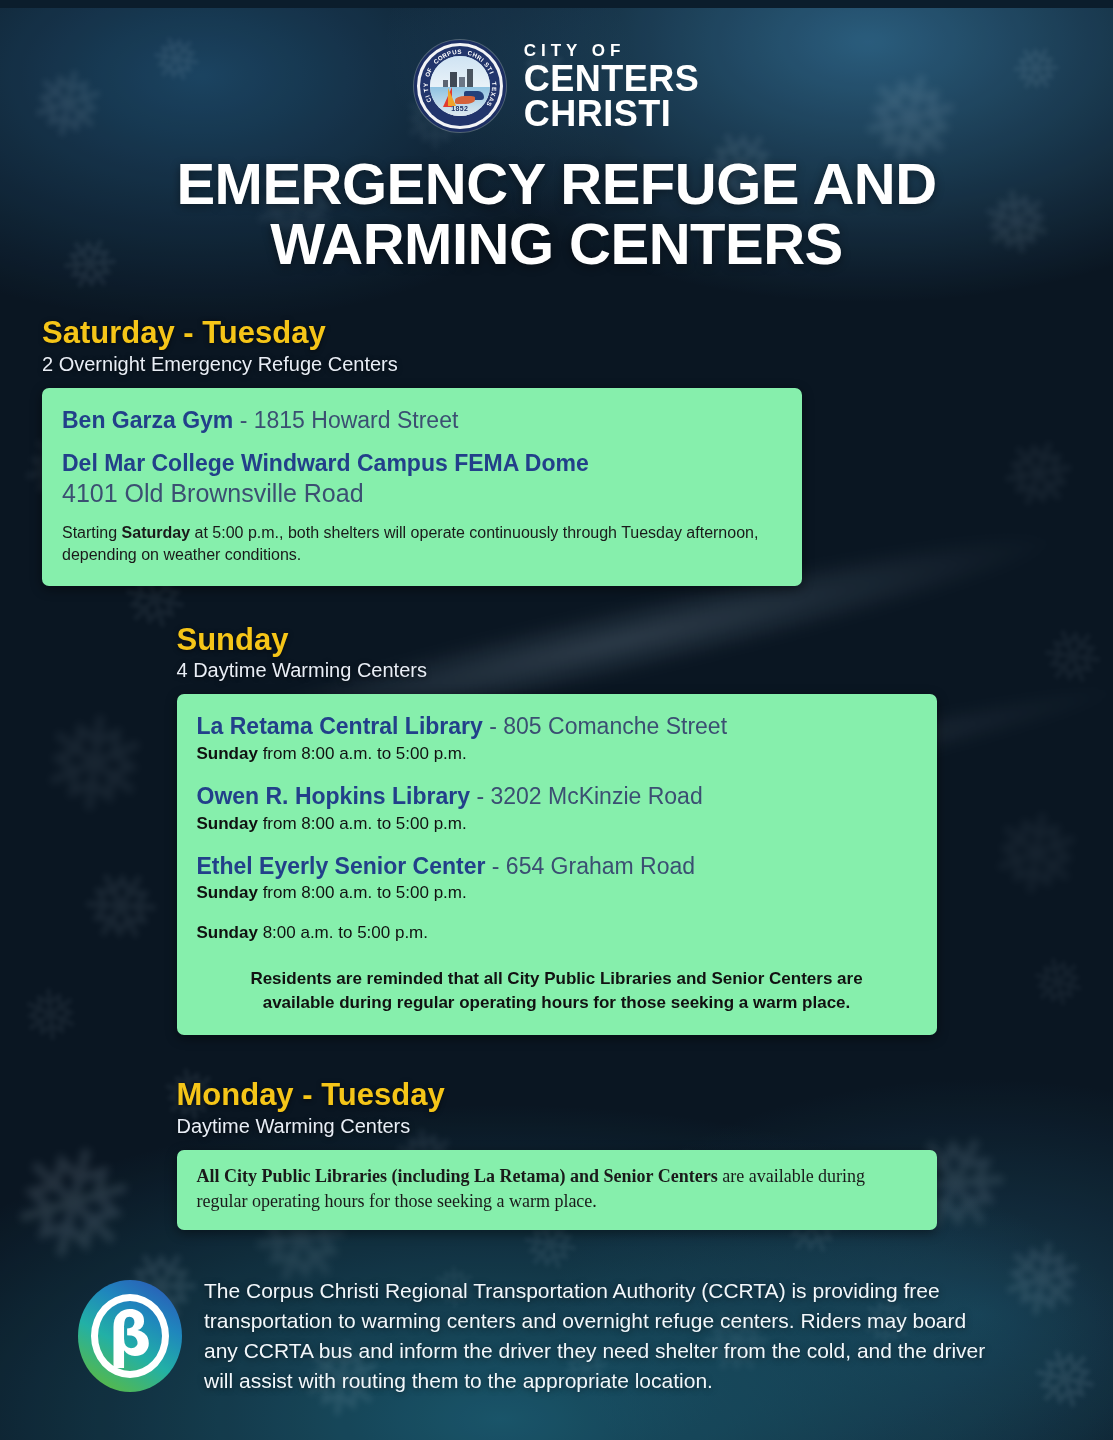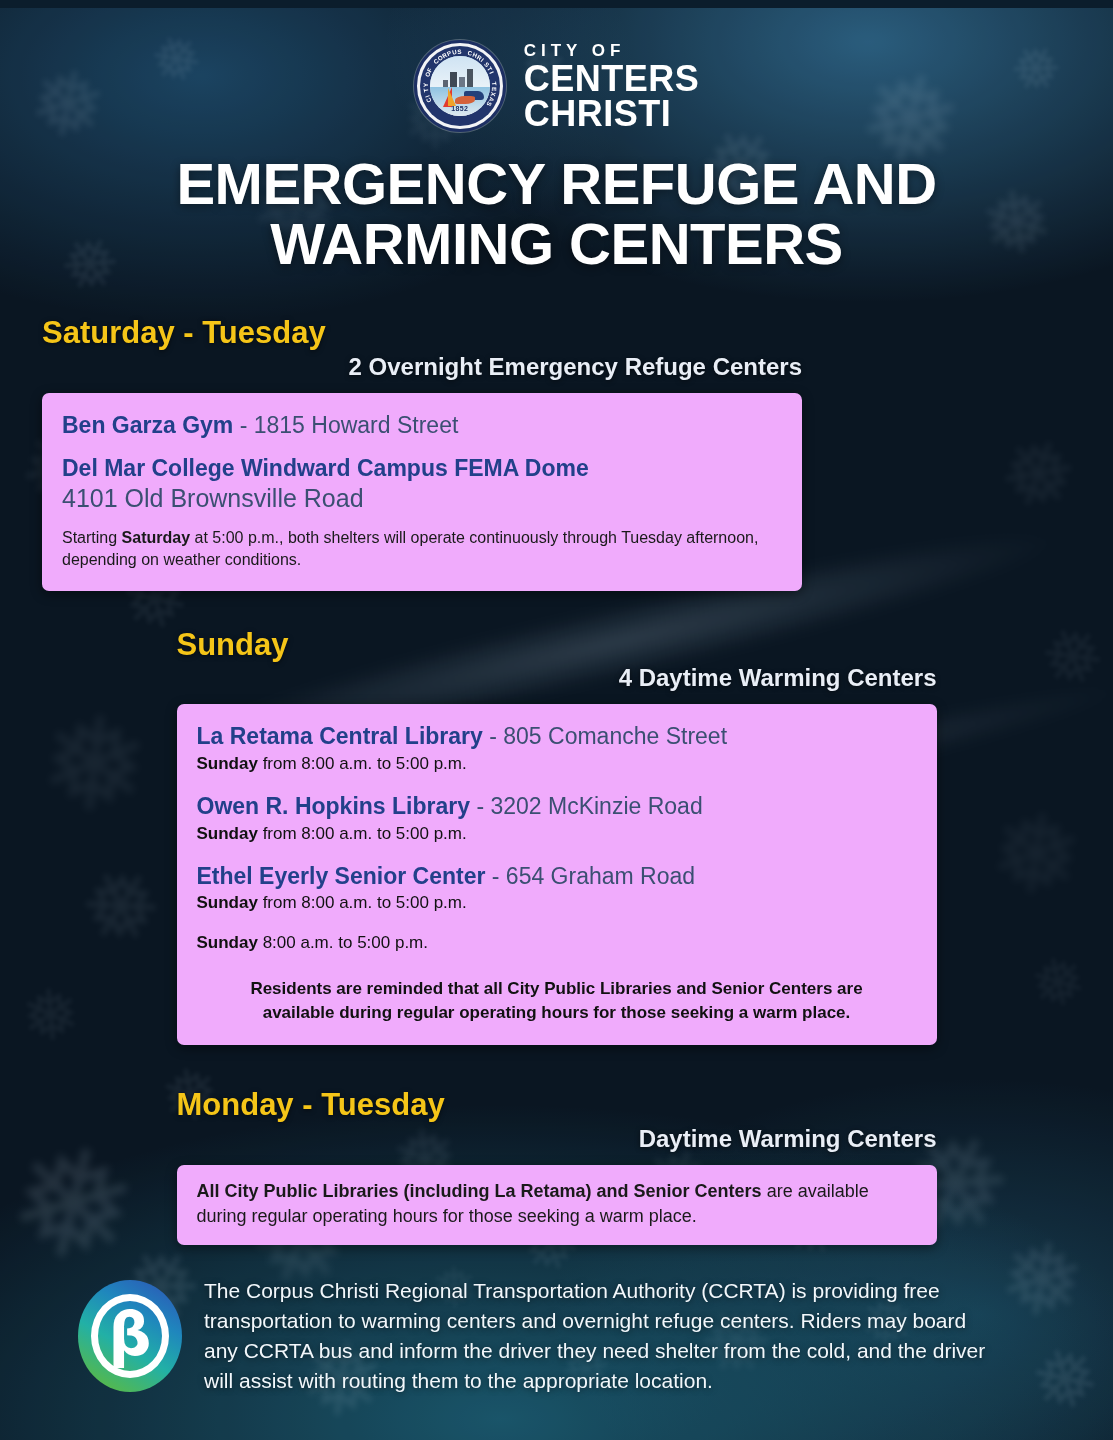--- a/index.html
+++ b/index.html
@@ -174,37 +174,36 @@
 
   .day{
     color:#f5c518;
     font-size:31px;
     font-weight:bold;
     line-height:1.15;
     text-shadow:0 1px 5px rgba(0,0,0,.6);
   }
   .daysub{
     color:#e9eef6;
-    font-size:24px;
-    font-weight:bold;
+    font-size:20px;
+    font-weight:normal;
     margin-top:2px;
     margin-bottom:12px;
     text-shadow:0 1px 5px rgba(0,0,0,.6);
-    text-align:right;
   }
 
   .card{
-    background:#f0abfc;
+    background:#86efac;
     border-radius:7px;
     box-shadow:0 3px 12px rgba(0,0,0,.45);
     padding:18px 20px 20px;
   }
   .card.card-sat{ min-height:182px; }
   .card.card-sun{ padding-bottom:20px; }
-  .card.card-mon{ padding:14px 20px 16px; }
+  .card.card-mon{ padding:14px 20px 16px;font-family:Liberation Serif, serif; }
   .entry-name{
     font-size:23px; font-weight:bold; color:#22408a;
     line-height:1.25;
   }
   .entry-addr{
     font-size:23px; font-weight:normal; color:#3b4f72;
   }
   .entry-addr2{
     font-size:25px; color:#3b4f72; line-height:1.2;
   }

